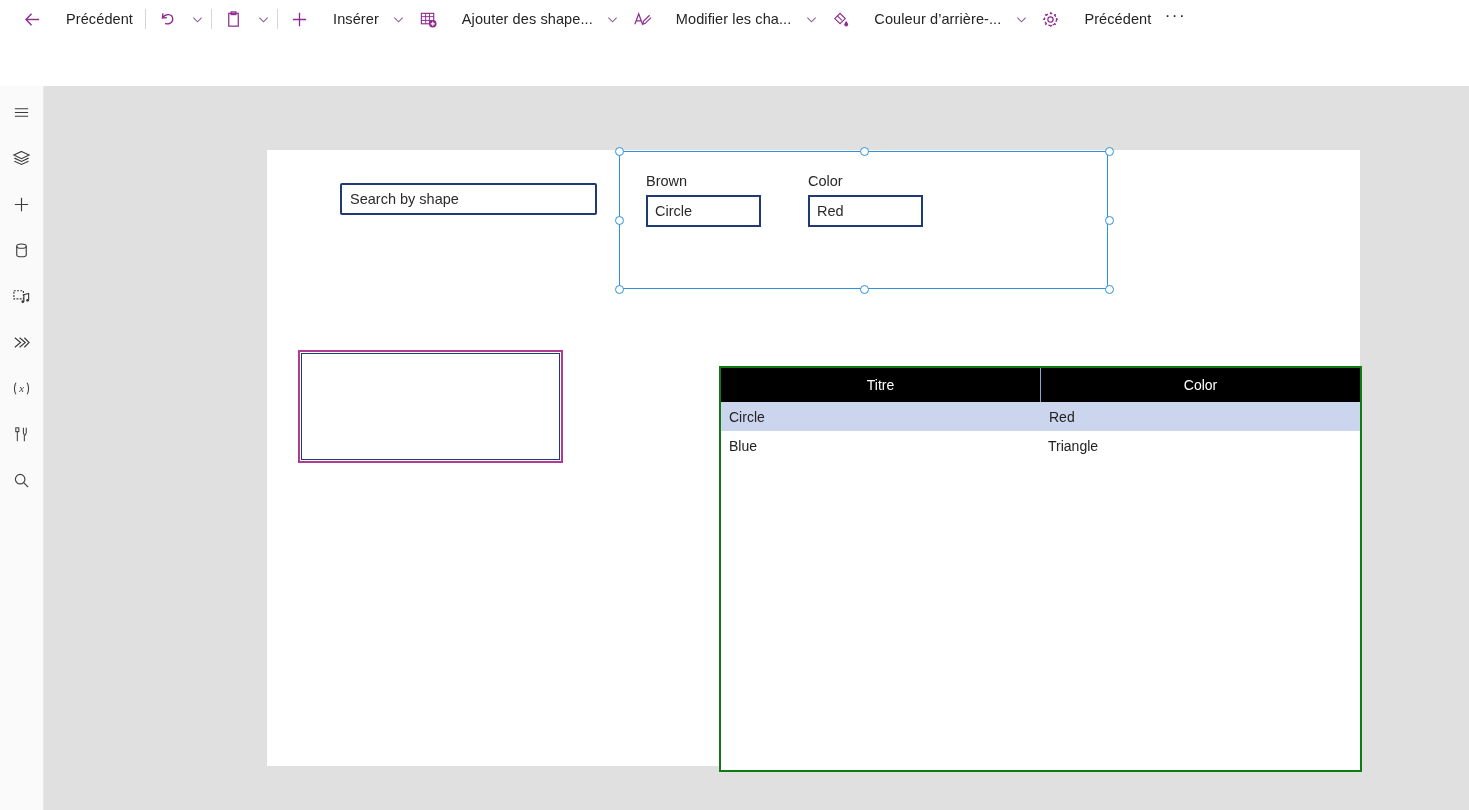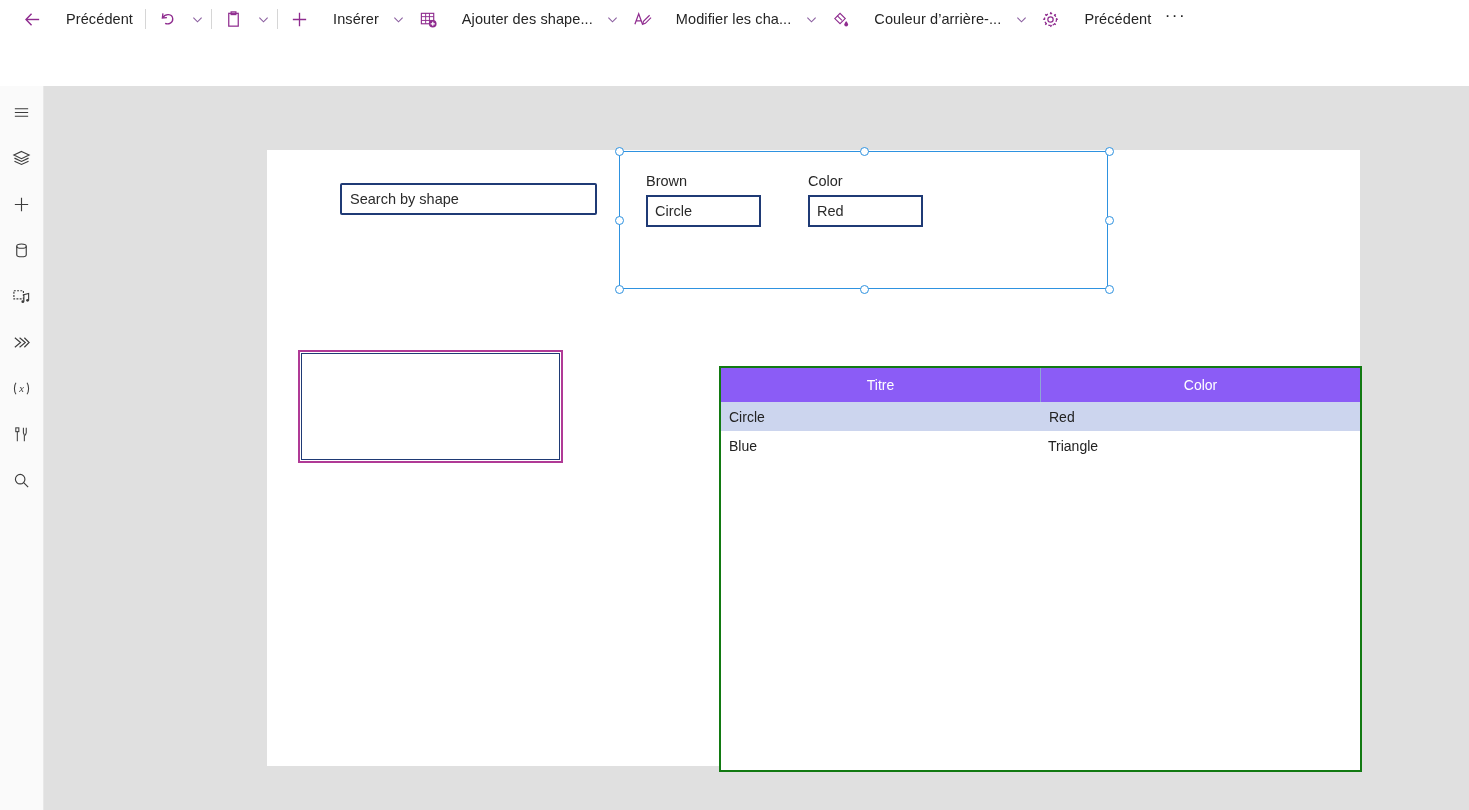--- a/index.html
+++ b/index.html
@@ -187,21 +187,21 @@
   }
 
   
   #datatable-control {
     position: absolute; left: 452px; top: 216px;
     width: 643px; height: 406px;
     background: #ffffff;
     border: 2px solid #127a12;
   }
   #dt-header {
-    display: flex; height: 34px; background: #8b5cf6; color: #ffffff;
+    display: flex; height: 34px; background: #000000; color: #ffffff;
   }
   .dt-th {
     display: flex; align-items: center; justify-content: center;
     font-size: 14px; height: 34px;
   }
   .dt-th.col-a { width: 320px; border-right: 1px solid #8ea6d4; }
   .dt-th.col-b { flex: 1; }
   .dt-row { display: flex; height: 29px; align-items: center; background: #ffffff; }
   .dt-row.selected { background: #ccd5ee; }
   .dt-td { font-size: 14px; color: #222; padding-left: 8px; height: 29px;

